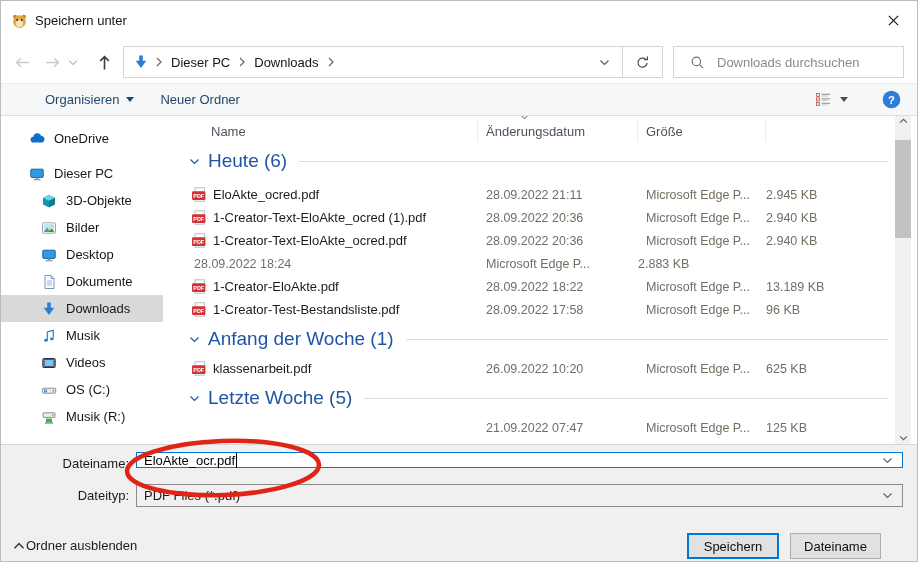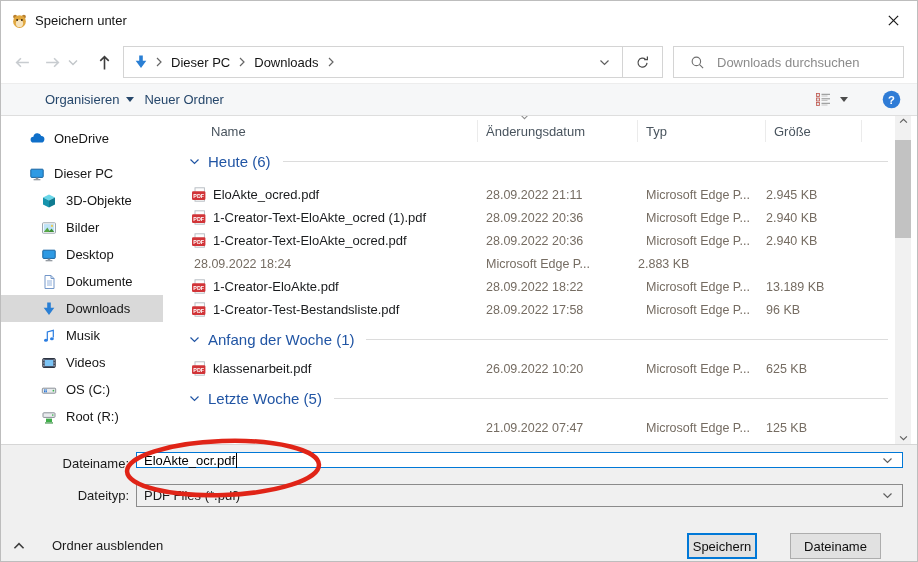--- a/index.html
+++ b/index.html
@@ -26,21 +26,21 @@
   .addr-chev{margin:0 12px 0 6px;display:flex}
   .refreshbtn{width:40px;height:100%;border-left:1px solid #d4d4d4;display:flex;align-items:center;justify-content:center}
   .searchbox{position:absolute;left:672px;top:5px;width:231px;height:32px;border:1px solid #d4d4d4;background:#fff;display:flex;align-items:center}
   .searchbox .icon16{margin-left:15px}
   .search-ph{margin-left:12px;color:#8b8b8b;white-space:nowrap}
 
   
   .toolbarrow{position:absolute;left:0;top:82px;right:0;height:33px;background:#f6f7f8;border-top:1px solid #ededed;border-bottom:1px solid #dedede;display:flex;align-items:center}
   .tool-link{display:flex;align-items:center;color:#26476b;gap:7px}
   .organize{margin-left:44px}
-  .newfolder{margin-left:10px}
+  .newfolder{margin-left:26px}
   .caret-dn{width:0;height:0;border:4px solid transparent;border-top:5px solid currentColor;margin-top:4px}
   .tool-right{margin-left:auto;display:flex;align-items:center;margin-right:16px;gap:34px}
   .viewgroup{display:flex;align-items:center;gap:8px;color:#4c4c4c}
 
   
   .main{position:absolute;left:0;top:115px;right:0;height:328px;background:#fff}
 
   
   .sidebar{position:absolute;left:0;top:0;width:183px;height:328px;overflow:hidden;padding-top:9px}
   .side-item{display:flex;align-items:center;height:27px;width:162px;padding-left:28px}
@@ -56,21 +56,21 @@
   
   .listpane{position:absolute;left:185px;top:0;width:733px;height:328px;overflow:hidden}
   .list-scroll{position:absolute;right:8px;top:0;width:16px;height:328px;background:#f1f1f1}
   .list-thumb{position:absolute;left:0;right:0;top:24px;height:98px;background:#c2c2c2}
   .list-content{width:708px}
   .cols{display:grid;grid-template-columns:292px 160px 128px 96px}
   .list-header{height:30px;align-items:center;color:#49545e}
   .hcell{padding-left:8px;height:22px;display:flex;align-items:center;border-right:1px solid #ebebeb;position:relative}
   .hcell.first{padding-left:25px}
   .sortchev{position:absolute;top:-6px;left:42px}
-  .group-hdr{height:24px;margin:6px 0;display:flex;align-items:center;color:#2155a4;font-size:15px}
+  .group-hdr{height:24px;margin:6px 0;display:flex;align-items:center;color:#2155a4;font-size:19px}
   .group-hdr.first{margin-top:3px;margin-bottom:10px}
   .gchev{margin-left:3px;display:flex}
   .glabel{margin-left:8px;white-space:nowrap}
   .gline{flex:1;height:1px;background:#dcdcdc;margin:0 6px 0 12px}
   .file-row{height:23px;align-items:center}
   .cell{overflow:hidden;white-space:nowrap}
   .cell.name{position:relative;padding-left:27px;color:#1a1c1e}
   .rowicon{position:absolute;left:5px;top:50%;margin-top:-8px}
   .cell.dim{color:#756c62;padding-left:8px;font-size:12.5px}
   .cell.size{text-align:left;padding-right:6px;padding-left:0}
@@ -81,23 +81,23 @@
   .flabel{position:absolute;left:0;width:128px;text-align:right;color:#1a1a1a}
   .flabel.n1{top:11px}.flabel.n2{top:43px}
   .combo{position:absolute;left:135px;width:767px;display:flex;align-items:center}
   .filename{top:7px;height:16px;background:#fff;border:1px solid #0078d7}
   .filename .val{margin-left:7px;color:#000}
   .caretbar{width:1px;height:15px;background:#000;margin-left:1px}
   .filetype{top:39px;height:23px;background:#f0f0f0;border:1px solid #8b8b8b}
   .filetype .val{margin-left:7px;color:#1a1a1a}
   .combo .chev{margin-left:auto;margin-right:9px;display:flex}
   .btn{position:absolute;top:88px;height:26px;background:#e1e1e1;display:flex;align-items:center;justify-content:center;color:#0f0f0f}
-  .btn-save{left:686px;width:70px;border:2px solid #0078d7}
+  .btn-save{left:686px;width:92px;border:2px solid #0078d7}
   .btn-cancel{left:789px;width:91px;border:1px solid #adadad}
-  .hidefolders{position:absolute;left:12px;top:93px;display:flex;align-items:center;gap:27px;color:#1c1c1c}
+  .hidefolders{position:absolute;left:12px;top:93px;display:flex;align-items:center;gap:1px;color:#1c1c1c}
 
   
   .annotation{position:absolute;left:120px;top:435px;width:204px;height:66px;z-index:50;pointer-events:none}
 </style>
 </head>
 <body>
 
 <div class="dialog">
 
   <div class="titlebar">
@@ -346,21 +346,21 @@
         </div>
         <div class="side-item ind1">
           <span class="icon16">
             <svg width="16" height="16" viewBox="0 0 16 16">
               <rect x="2" y="3.8" width="12" height="4.6" rx="0.8" fill="#e8eaed" stroke="#8a9097"></rect>
               <circle cx="11.8" cy="6.1" r="0.8" fill="#36b34a"></circle>
               <rect x="5" y="9.6" width="6" height="3.4" fill="#3fae49"></rect>
               <rect x="4" y="13.4" width="8" height="1.1" fill="#2c8a38"></rect>
             </svg>
           </span>
-          <span class="side-label">Root (R:)</span>
+          <span class="side-label">Musik (R:)</span>
         </div>
         <div class="side-item gap">
           <span class="icon16">
             <svg width="16" height="16" viewBox="0 0 16 16">
               <circle cx="8" cy="8" r="6.3" fill="#3ba0e8" stroke="#1f6fae"></circle>
               <ellipse cx="8" cy="8" rx="2.8" ry="6.3" fill="none" stroke="#cfe9fb" stroke-width="0.8"></ellipse>
               <path d="M1.7 8 h12.6 M2.6 4.7 h10.8 M2.6 11.3 h10.8" stroke="#cfe9fb" stroke-width="0.8" fill="none"></path>
             </svg>
           </span>
         </div>
@@ -387,23 +387,20 @@
             </div>
           <div class="hcell">
             <span class="sortchev">
                 <svg width="9" height="6" viewBox="0 0 10 7">
                   <polyline points="1,1.5 5,5.5 9,1.5" fill="none" stroke="#8d8d8d" stroke-width="1.2"></polyline>
                 </svg>
               </span>
             <span>Änderungsdatum</span>
           </div>
           <div class="hcell">
-              <span>Typ</span>
-            </div>
-          <div class="hcell">
               <span>Größe</span>
             </div>
         </div>
         <div id="grouplist">
             <div class="group-hdr first">
               <span class="gchev">
                 <svg width="11" height="7" viewBox="0 0 10 7">
                   <polyline points="1,1.5 5,5.5 9,1.5" fill="none" stroke="#2155a4" stroke-width="1.2"></polyline>
                 </svg>
               </span>

